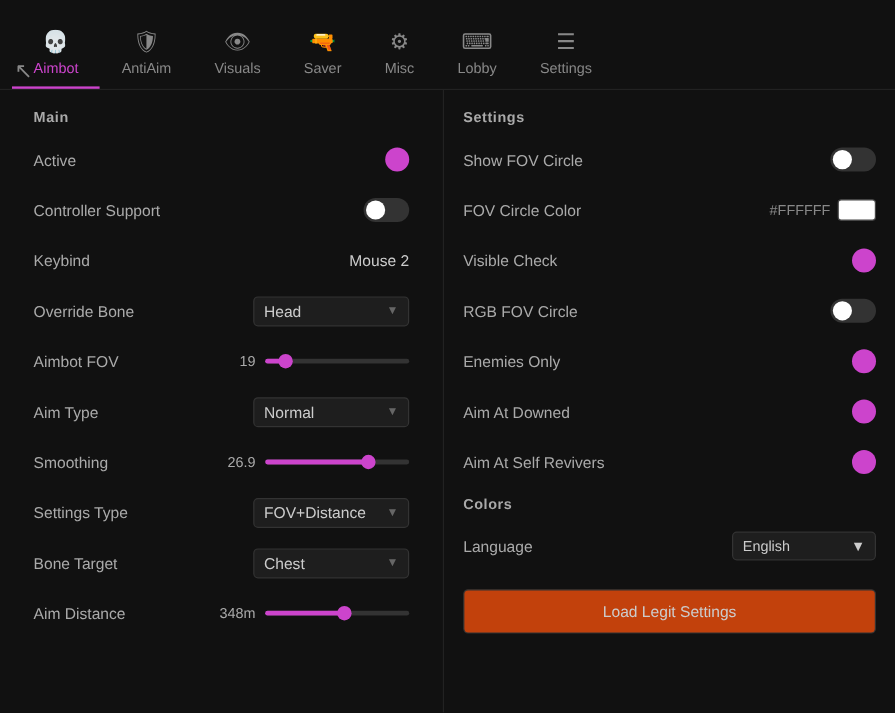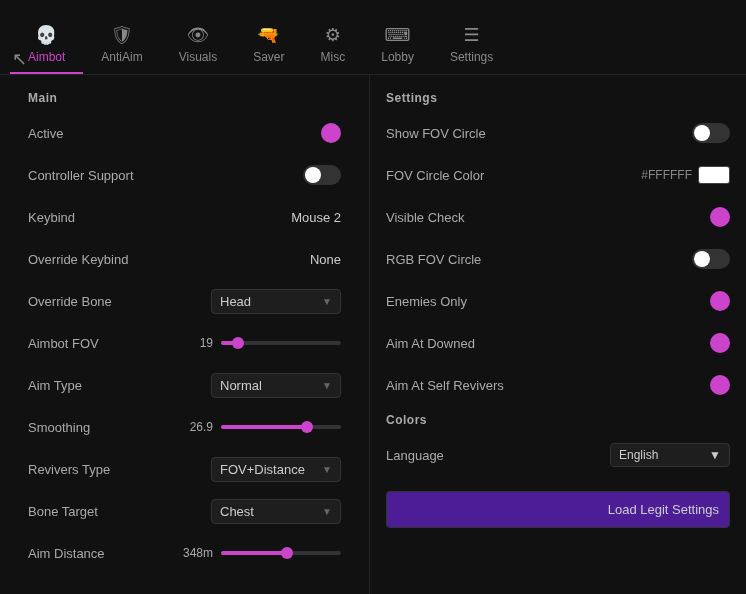--- a/index.html
+++ b/index.html
@@ -211,27 +211,27 @@
       width: 32px;
       height: 18px;
       border-radius: 3px;
       border: 1px solid #444;
     }
 
     
     .load-btn {
       width: 100%;
       padding: 10px;
-      background: #4c1d95;
+      background: #c2410c;
       border: 1px solid #333;
       border-radius: 4px;
       color: #cccccc;
       font-size: 13px;
       cursor: pointer;
-      text-align: right;
+      text-align: center;
       margin-top: 8px;
     }
 
     
     .lang-dropdown {
       display: flex;
       align-items: center;
       background: #1e1e1e;
       border: 1px solid #333;
       border-radius: 4px;
@@ -296,24 +296,20 @@
     <div class="row">
       <span class="row-label">Controller Support</span>
       <div class="toggle off"></div>
     </div>
 
     <div class="row">
       <span class="row-label">Keybind</span>
       <span style="color:#cccccc;font-size:13px;">Mouse 2</span>
     </div>
 
-    <div class="row">
-      <span class="row-label">Override Keybind</span>
-      <span style="color:#cccccc;font-size:13px;">None</span>
-    </div>
 
     <div class="row">
       <span class="row-label">Override Bone</span>
       <div class="dropdown">
         <span>Head</span>
         <span class="arrow">▼</span>
       </div>
     </div>
 
     <div class="row">
@@ -340,21 +336,21 @@
       <div class="slider-container">
         <span class="slider-value">26.9</span>
         <div class="slider-track">
           <div class="slider-fill" style="width:72%;"></div>
           <div class="slider-thumb" style="left:72%;"></div>
         </div>
       </div>
     </div>
 
     <div class="row">
-      <span class="row-label">Revivers Type</span>
+      <span class="row-label">Settings Type</span>
       <div class="dropdown">
         <span>FOV+Distance</span>
         <span class="arrow">▼</span>
       </div>
     </div>
 
     <div class="row">
       <span class="row-label">Bone Target</span>
       <div class="dropdown">
         <span>Chest</span>

